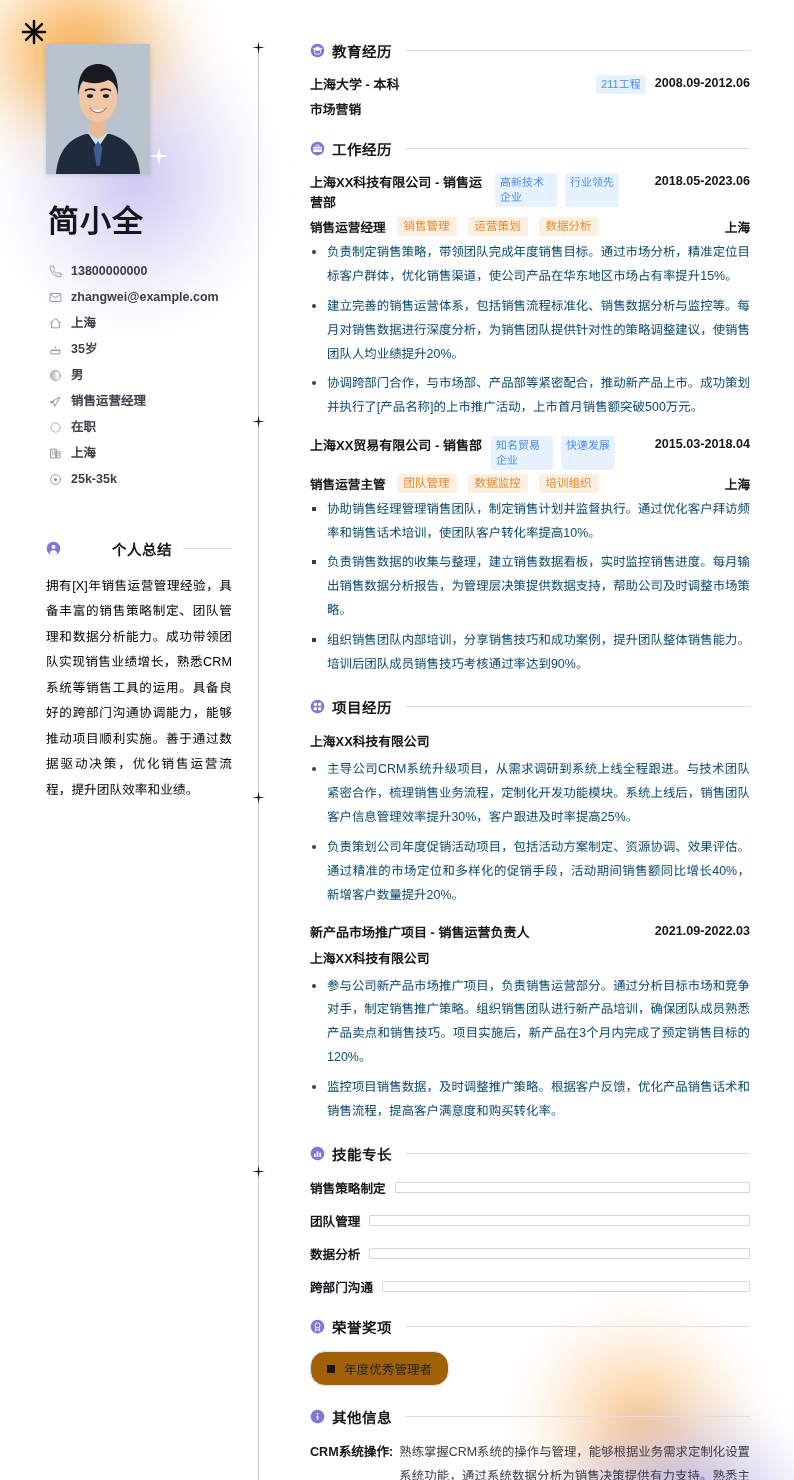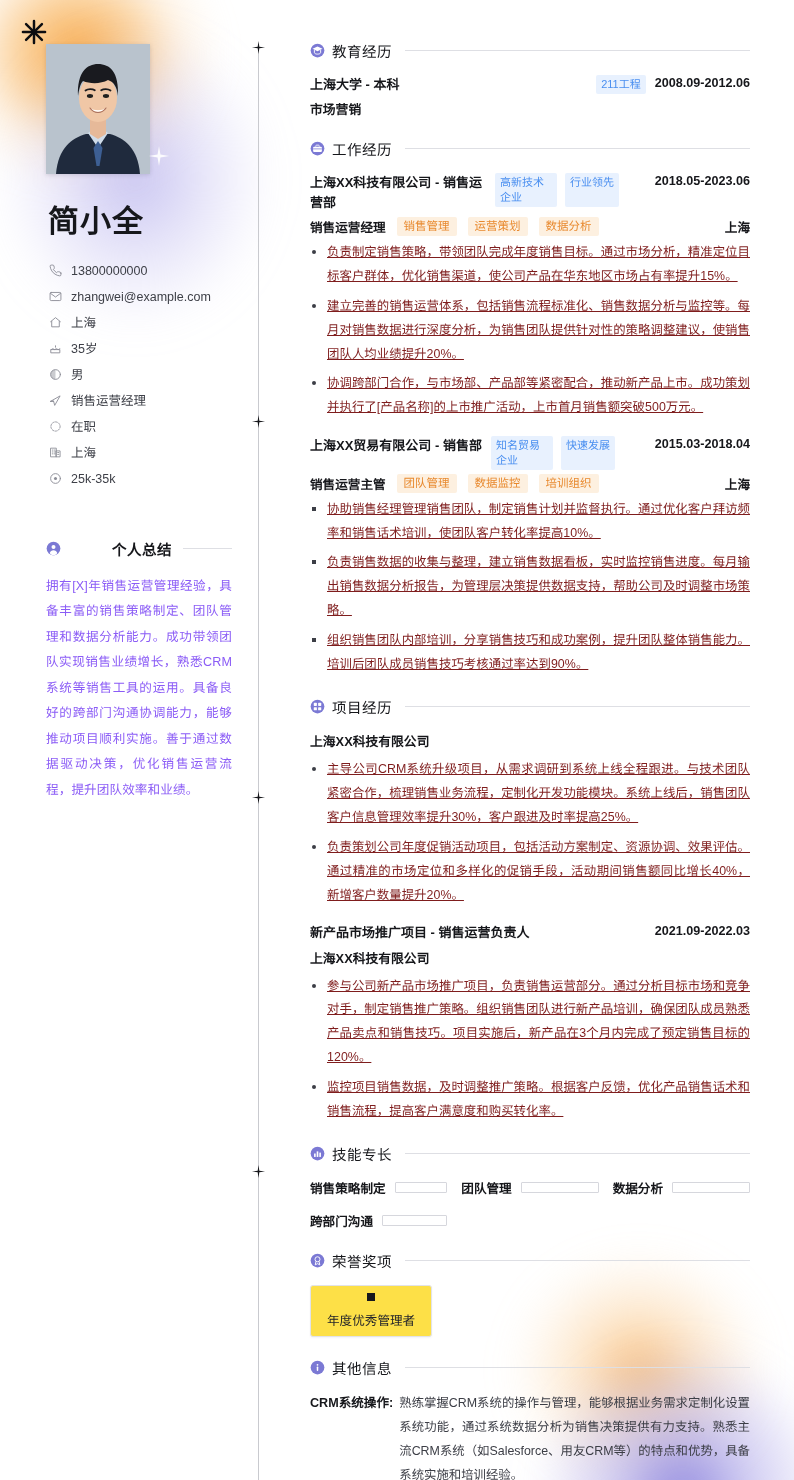--- a/index.html
+++ b/index.html
@@ -54,58 +54,58 @@
   }
   .photo svg { display:block; width:104px; height:130px; }
 
   .full-name {
     font-size:31px; font-weight:700; letter-spacing:1px;
     color:#16171b; margin:0 0 17px 2px;
   }
 
   .contact-list { list-style:none; margin:0 0 46px 0; }
   .contact-item {
-    display:flex; align-items:flex-start; gap:9px;
-    font-size:12.5px; color:#3e4048; line-height:1.2; padding:5.5px 0 5.5px 2px;
+    display:flex; align-items:flex-end; gap:9px;
+    font-size:12.5px; color:#3e4048; line-height:1.2; padding:5.5px 0 5.5px 2px;font-weight:bold;
   }
   .contact-item .ci-icon {
     width:14px; height:14px; flex:0 0 14px; color:#8b8d96;
     display:flex; align-items:center; justify-content:center;
   }
   .contact-item .ci-icon svg { width:13px; height:13px; display:block; }
   .contact-item .ci-text { white-space:nowrap; }
 
   
   .l-sec-head { display:flex; align-items:center; gap:7px; margin-bottom:15px; }
   .l-sec-head .badge { width:15px; height:15px; flex:0 0 15px; }
   .l-sec-head .badge svg { display:block; width:15px; height:15px; }
   .l-sec-head .l-sec-title { font-size:14.5px; font-weight:700; color:#16171b; letter-spacing:.5px;margin-left:44px; }
   .l-sec-head .rule { flex:1; height:1px; background:#dedfe4; margin-left:4px; }
 
   .summary-text {
-    font-size:12.6px; line-height:2.02; color:#8b5cf6; text-align:justify;
+    font-size:12.6px; line-height:2.02; color:#000000; text-align:justify;
     letter-spacing:.1px;
   }
 
   
   .divider-col { width:2px; flex:0 0 2px; position:relative; }
   .divider-line {
     position:absolute; left:0; top:46px; bottom:72px; width:1px; background:#c9cacf;
   }
   .div-mark { position:absolute; left:-7px; width:15px; height:15px; }
   .div-mark svg { display:block; width:15px; height:15px; }
 
   
   .right-col { flex:1; padding:40px 44px 46px 50px; min-width:0; }
 
   .section { margin-bottom:20px; }
   .sec-head { display:flex; align-items:center; gap:7px; margin-bottom:14px; }
   .sec-head .badge { width:15px; height:15px; flex:0 0 15px; }
   .sec-head .badge svg { display:block; width:15px; height:15px; }
-  .sec-title { font-size:14.5px; font-weight:400; color:#16171b; letter-spacing:.5px; white-space:nowrap; }
+  .sec-title { font-size:14.5px; font-weight:700; color:#16171b; letter-spacing:.5px; white-space:nowrap; }
   .sec-head .rule { flex:1; height:1px; background:#dedfe4; margin-left:6px; }
 
   .entry { margin-bottom:16px; }
   .entry:last-child { margin-bottom:4px; }
 
   .entry-row {
     display:flex; align-items:flex-start; gap:9px; margin-bottom:4px;
   }
   .entry-title {
     font-size:13px; font-weight:700; color:#16171b; line-height:1.55;
@@ -134,49 +134,48 @@
   .major { font-size:12.8px; font-weight:700; color:#16171b; margin:3px 0 7px; }
   .sub-org { font-size:12.8px; font-weight:700; color:#16171b; margin:3px 0 8px; }
 
   .desc-para {
     font-size:12.4px; line-height:1.92; color:#3c3e46; text-align:justify; letter-spacing:.05px;
   }
 
   ul.bullets { list-style:none; margin:2px 0 0; }
   ul.bullets li {
     position:relative; padding-left:17px; margin-bottom:6px;
-    font-size:12.4px; line-height:1.92; color:#7f1d1d; text-align:justify; letter-spacing:.05px;text-decoration:underline;
+    font-size:12.4px; line-height:1.92; color:#0c4a6e; text-align:justify; letter-spacing:.05px;
   }
   ul.bullets li::before {
     content:""; position:absolute; left:2px; top:9px;
     width:4px; height:4px; background:#3c3e46; border-radius:50%;
   }
   ul.bullets.square li::before { border-radius:0; width:4px; height:4px; }
 
   
   .skill-grid {
-    display:grid; grid-template-columns:1fr 1fr 1fr; column-gap:14px; row-gap:14px;
+    display:grid; grid-template-columns:1fr; column-gap:14px; row-gap:14px;
     margin-top:4px;
   }
   .skill-row { display:flex; align-items:center; gap:9px; }
   .skill-name { font-size:12.6px; font-weight:700; color:#16171b; white-space:nowrap; }
   .skill-bar {
     flex:1; height:11px; background:#ffffff; border:1px solid #d6d7dd; border-radius:1px;
     padding:1px; overflow:hidden;
   }
   .skill-fill { height:100%; background:#6e6fc4; border-radius:0; }
 
   
   .honor-wrap { display:flex; flex-wrap:wrap; gap:10px; margin-top:2px; }
   .honor-chip {
     display:inline-flex; align-items:center; gap:9px;
-    border:1px solid #e2e3e8; border-radius:3px; background:#fde047;
+    border:1px solid #e2e3e8; border-radius:15px; background:#a16207;
     padding:7px 16px; font-size:12.6px; color:#23242a;
     box-shadow:0 1px 2px rgba(40,40,70,.05);
-    flex-direction:column;
   }
   .honor-chip .sq { width:8px; height:8px; background:#17181c; flex:0 0 8px; }
 
   
   .other-row { display:flex; gap:6px; align-items:flex-start; margin-top:2px; }
   .other-label { font-size:12.6px; font-weight:700; color:#16171b; white-space:nowrap; padding-top:0; }
   .other-value { font-size:12.4px; line-height:1.92; color:#3c3e46; text-align:justify; flex:1; }
 </style>
 </head>
 <body>

